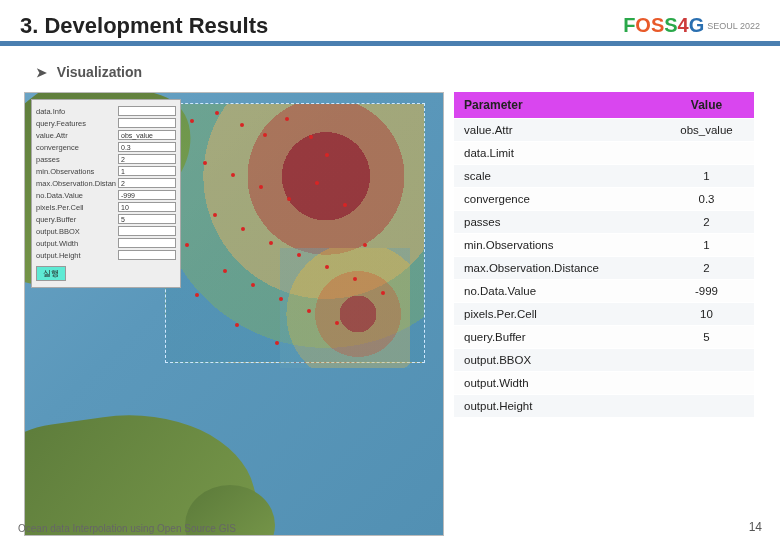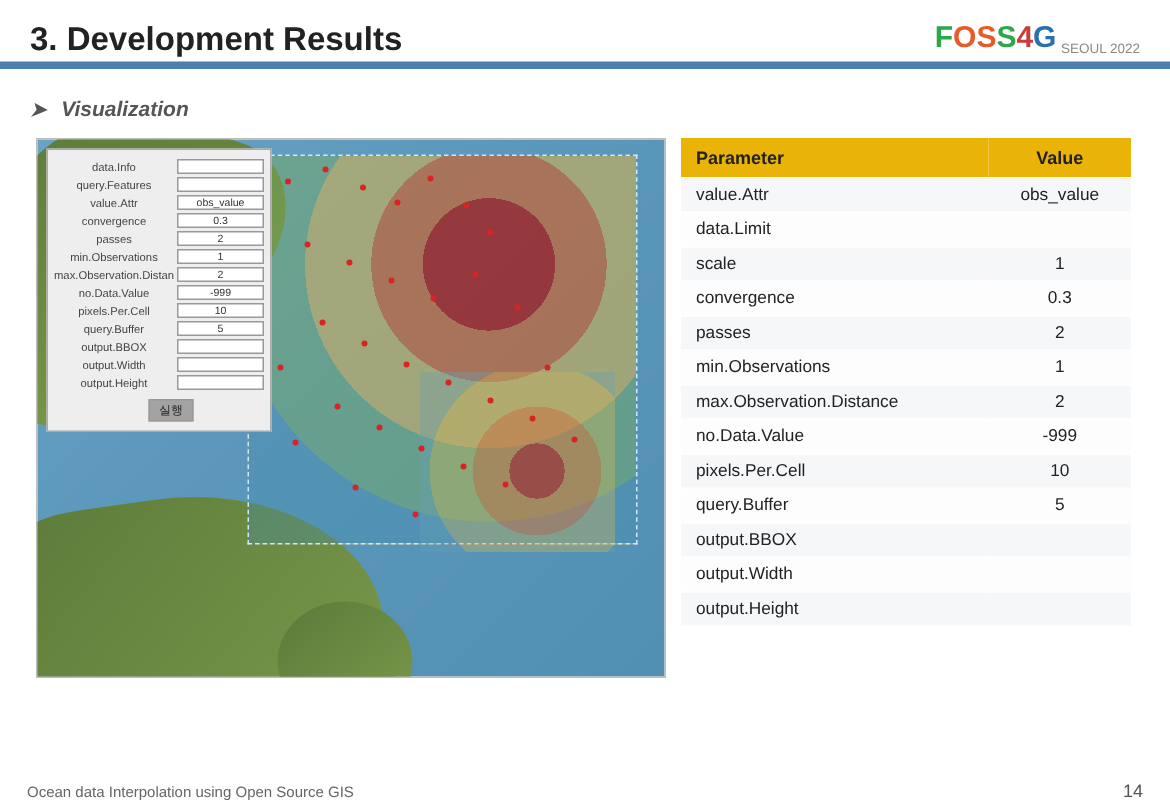--- a/index.html
+++ b/index.html
@@ -19,58 +19,56 @@
     padding: 10px 20px 0 20px;
     height: 46px;
     border-bottom: 5px solid #4a7fb0;
   }
   .title {
     font-size: 22px;
     font-weight: bold;
   }
   .logo {
     display: flex;
-    align-items: flex-end;
+    align-items: center;
     font-size: 11px;
     color: #888;
   }
   .logo-text {
     font-size: 20px;
     font-weight: bold;
     letter-spacing: 0;
   }
   .logo-f { color: #2aa84a; }
   .logo-o1 { color: #e85a2a; }
   .logo-s1 { color: #e85a2a; }
   .logo-s2 { color: #2aa84a; }
   .logo-4 { color: #cc3b3b; }
   .logo-g { color: #2a6fb0; }
   .logo-sub { font-size: 9px; color:#8a8a8a; margin-left:3px; }
   .section-head {
-    padding: 18px 20px 6px 20px;
+    padding: 18px 20px 6px 36px;
     font-size: 14px;
     font-weight: bold;
     color: #555;
-    font-style: italic;
   }
   .arrow { color:#555; margin-right:6px; font-size:13px; }
   .content {
     display: flex;
     padding: 6px 24px 0 24px;
     gap: 10px;
     align-items: flex-start;
   }
   .map-wrap {
     width: 420px;
-    height: 360px;
+    height: 444px;
     position: relative;
     border: 1px solid #bbb;
     background: linear-gradient(135deg,#6aa3c4 0%, #5b98bb 40%, #5290b3 100%);
     overflow: hidden;
-    text-align: center;
   }
   
   .land {
     position: absolute;
     background: linear-gradient(140deg,#5b7a3a,#7a9a4b);
   }
   .land.l1 { width:180px; height:220px; left:-40px; top:-20px; transform: rotate(18deg) skew(-10deg,0); border-radius: 40% 30% 50% 30%; }
   .land.l2 { width:260px; height:180px; left:-30px; bottom:-60px; transform: rotate(-8deg) skew(6deg,0); border-radius: 30% 50% 30% 50%; }
   .land.l3 { width:90px; height:80px; left:160px; bottom:-30px; border-radius:50%; }
   
@@ -98,31 +96,31 @@
     position:absolute; left:6px; top:6px; width:150px; background:#eee;
     border:1px solid #aaa; font-size:8px; padding:4px 4px 6px 4px;
   }
   .panel-row { display:flex; align-items:center; margin:2px 0; gap:2px;}
   .panel-row .lbl { flex:1; color:#444; white-space:nowrap; overflow:hidden; font-size:7.5px;}
   .panel-row .fld {
     width:58px; height:10px; background:#fff; border:1px solid #999;
     font-size:7px; line-height:10px; padding:0 2px; color:#333;
   }
   .panel .btn {
-    display:inline-block; background:#a3a3a3; border:1px solid #999; padding:1px 6px;
-    font-size:8px; margin-top:4px;margin-left:16px;
+    display:inline-block; background:#5eead4; border:1px solid #999; padding:1px 6px;
+    font-size:8px; margin-top:4px;
   }
   
   .ptable {
     width: 300px;
     border-collapse: collapse;
     font-size: 12px;
   }
   .ptable th {
-    background:#eab308; padding:6px 10px; font-weight:bold; text-align:left;
+    background:#d946ef; padding:6px 10px; font-weight:bold; text-align:left;
   }
   .ptable th.val { text-align:center; width:95px;}
   .ptable td {
     padding:5px 10px; border-top:1px solid #fff; background:#fdfdfd; font-size:11.5px;
   }
   .ptable tr:nth-child(even) td { background:#f5f7f9; }
   .ptable td.val { text-align:center; }
   .footer {
     position:absolute; bottom:6px; left:0; right:0;
     display:flex; justify-content:space-between; align-items:flex-end;

